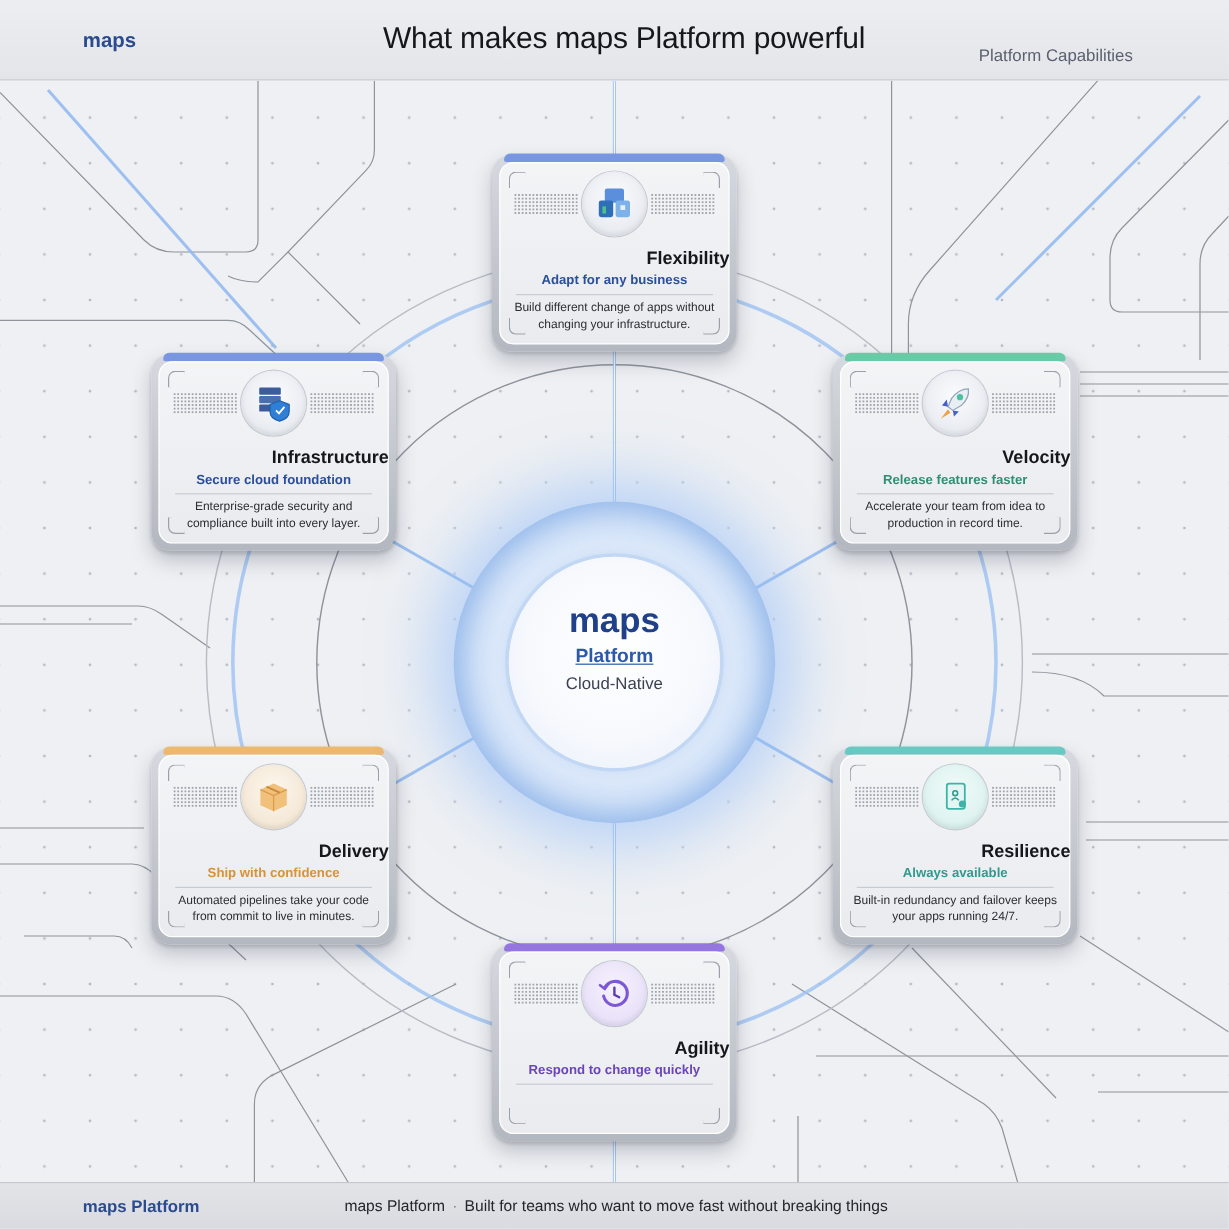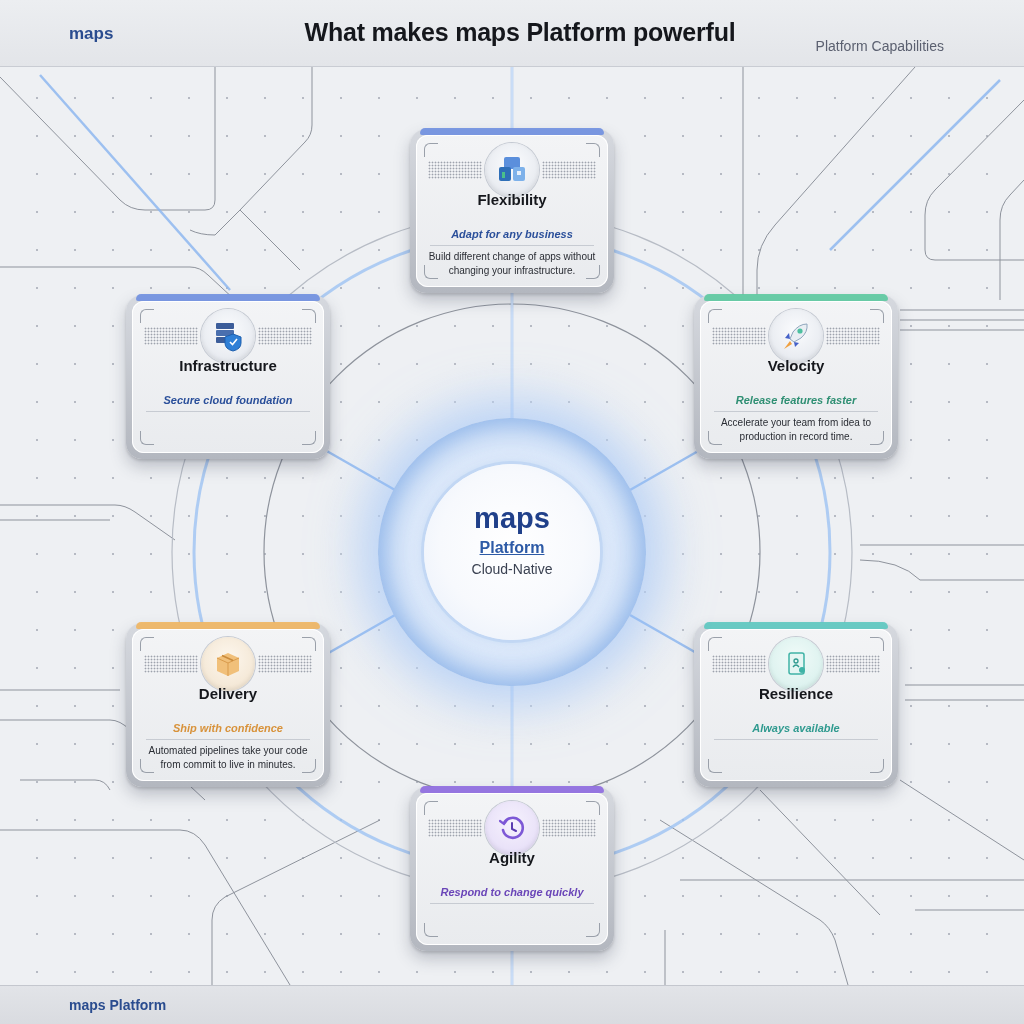--- a/index.html
+++ b/index.html
@@ -10,21 +10,21 @@
     position: relative;
     color: #1a1d24;
   }
   .header {
     position: absolute; left: 0; top: 0; width: 1024px; height: 67px;
     background: linear-gradient(#eceef1, #e3e5e9);
     border-bottom: 1px solid #c9ccd3;
     z-index: 5;
   }
   .header .brand { position: absolute; left: 69px; top: 24px; font-size: 17px; font-weight: bold; color: #2a4c8f; }
-  .header .title { position: absolute; left: 16px; right: 0; top: 18px; text-align: center; font-size: 25px; font-weight: bold; color: #15171c; letter-spacing: -0.2px; }
+  .header .title { position: absolute; left: 16px; right: 0; top: 18px; text-align: center; font-size: 25px; font-weight: normal; color: #15171c; letter-spacing: -0.2px; }
   .header .tag { position: absolute; right: 80px; top: 26px; font-size: 14px; color: #5b6070; margin-top: 12px; }
 
   .canvas {
     position: absolute; left: 0; top: 67px; width: 1024px; height: 918px;
     background-color: #eef0f3;
     background-image: radial-gradient(circle, #b6bac3 1px, transparent 1.4px);
     background-size: 38px 38px;
     background-position: 18px 12px;
     overflow: hidden;
   }
@@ -85,22 +85,22 @@
   }
   .grille.l { left: 12px; }
   .grille.r { right: 12px; }
   .icon-disc {
     position: absolute; left: 50%; top: 8px; width: 54px; height: 54px; margin-left: -27px;
     border-radius: 50%;
     background: radial-gradient(circle at 50% 40%, #fbfcfe, #dfe3ea);
     box-shadow: 0 0 0 1px #c4c9d2, inset 0 -2px 4px rgba(0,0,0,0.08);
     display: flex; align-items: center; justify-content: center;
   }
-  .card .c-title { position: absolute; left: 0; right: 0; top: 56px; font-size: 15px; font-weight: bold; color: #15171c; }
-  .card .c-sub { position: absolute; left: 0; right: 0; top: 93px; font-size: 11px; font-weight: bold; color: var(--accent-text); font-style: italic; }
+  .card .c-title { position: absolute; left: 0; right: 0; top: 72px; font-size: 15px; font-weight: bold; color: #15171c; text-align: right; }
+  .card .c-sub { position: absolute; left: 0; right: 0; top: 93px; font-size: 11px; font-weight: bold; color: var(--accent-text); }
   .card .c-rule { position: absolute; left: 14px; right: 14px; top: 110px; height: 1px; background: #c7cbd2; }
   .card .c-desc { position: absolute; left: 10px; right: 10px; top: 115px; font-size: 10px; line-height: 14px; color: #2a2d34; }
 </style>
 </head>
 <body>
 
 <div class="header">
   <div class="brand">maps</div>
   <div class="title">What makes maps Platform powerful</div>
   <div class="tag">Platform Capabilities</div>
@@ -205,20 +205,21 @@
             <rect x="5" y="4" width="18" height="6" rx="1" fill="#3c5d9a"></rect>
             <rect x="5" y="11" width="18" height="6" rx="1" fill="#4a6fae"></rect>
             <rect x="5" y="18" width="18" height="6" rx="1" fill="#3c5d9a"></rect>
             <path d="M22 15 L30 18 L30 24 Q30 30 22 32 Q14 30 14 24 L14 18 Z" fill="#2f7fd6" stroke="#1d5fae" stroke-width="1"></path>
             <path d="M19 23 L21.5 25.5 L26 20" stroke="#ffffff" stroke-width="1.6" fill="none"></path>
           </svg>
       </div>
       <div class="c-title">Infrastructure</div>
       <div class="c-sub">Secure cloud foundation</div>
       <div class="c-rule"></div>
+      <div class="c-desc">Enterprise-grade security and compliance built into every layer.</div>
     </div>
   </div>
 
   <div class="card" style="left:126px; top:556px; --accent:#f0b560; --accent-text:#d8923a;">
     <div class="card-face">
       <span class="corner tl"></span>
         <span class="corner tr"></span>
         <span class="corner bl"></span>
         <span class="corner br"></span>
       <span class="grille l"></span>
@@ -274,20 +275,21 @@
         <svg width="30" height="30" viewBox="0 0 30 30">
             <rect x="8" y="4" width="15" height="21" rx="2" fill="#e4f6f3" stroke="#3fb3a6" stroke-width="1.5"></rect>
             <circle cx="15" cy="12" r="2" fill="none" stroke="#2f9a8f" stroke-width="1.3"></circle>
             <path d="M12 18 Q15 14 18 18" fill="none" stroke="#2f9a8f" stroke-width="1.3"></path>
             <circle cx="21" cy="21" r="3" fill="#3fb3a6"></circle>
           </svg>
       </div>
       <div class="c-title">Resilience</div>
       <div class="c-sub">Always available</div>
       <div class="c-rule"></div>
+      <div class="c-desc">Built-in redundancy and failover keeps your apps running 24/7.</div>
     </div>
   </div>
 
   <div class="card" style="left:410px; top:720px; --accent:#8e6ae0; --accent-text:#6a45b8;">
     <div class="card-face">
       <span class="corner tl"></span>
         <span class="corner tr"></span>
         <span class="corner bl"></span>
         <span class="corner br"></span>
       <span class="grille l"></span>
@@ -308,13 +310,16 @@
 
 <div class="hub"></div>
 <div class="hub-inner">
   <div class="h1">maps</div>
   <div class="h2">Platform</div>
   <div class="h3">Cloud-Native</div>
 </div>
 
 <div class="footer">
   <div class="brand">maps Platform</div>
+  <div class="tagline">
+    <span>maps Platform</span><span class="sep">·</span><span>Built for teams who want to move fast without breaking things</span>
+  </div>
 </div>
 
 </body></html>

